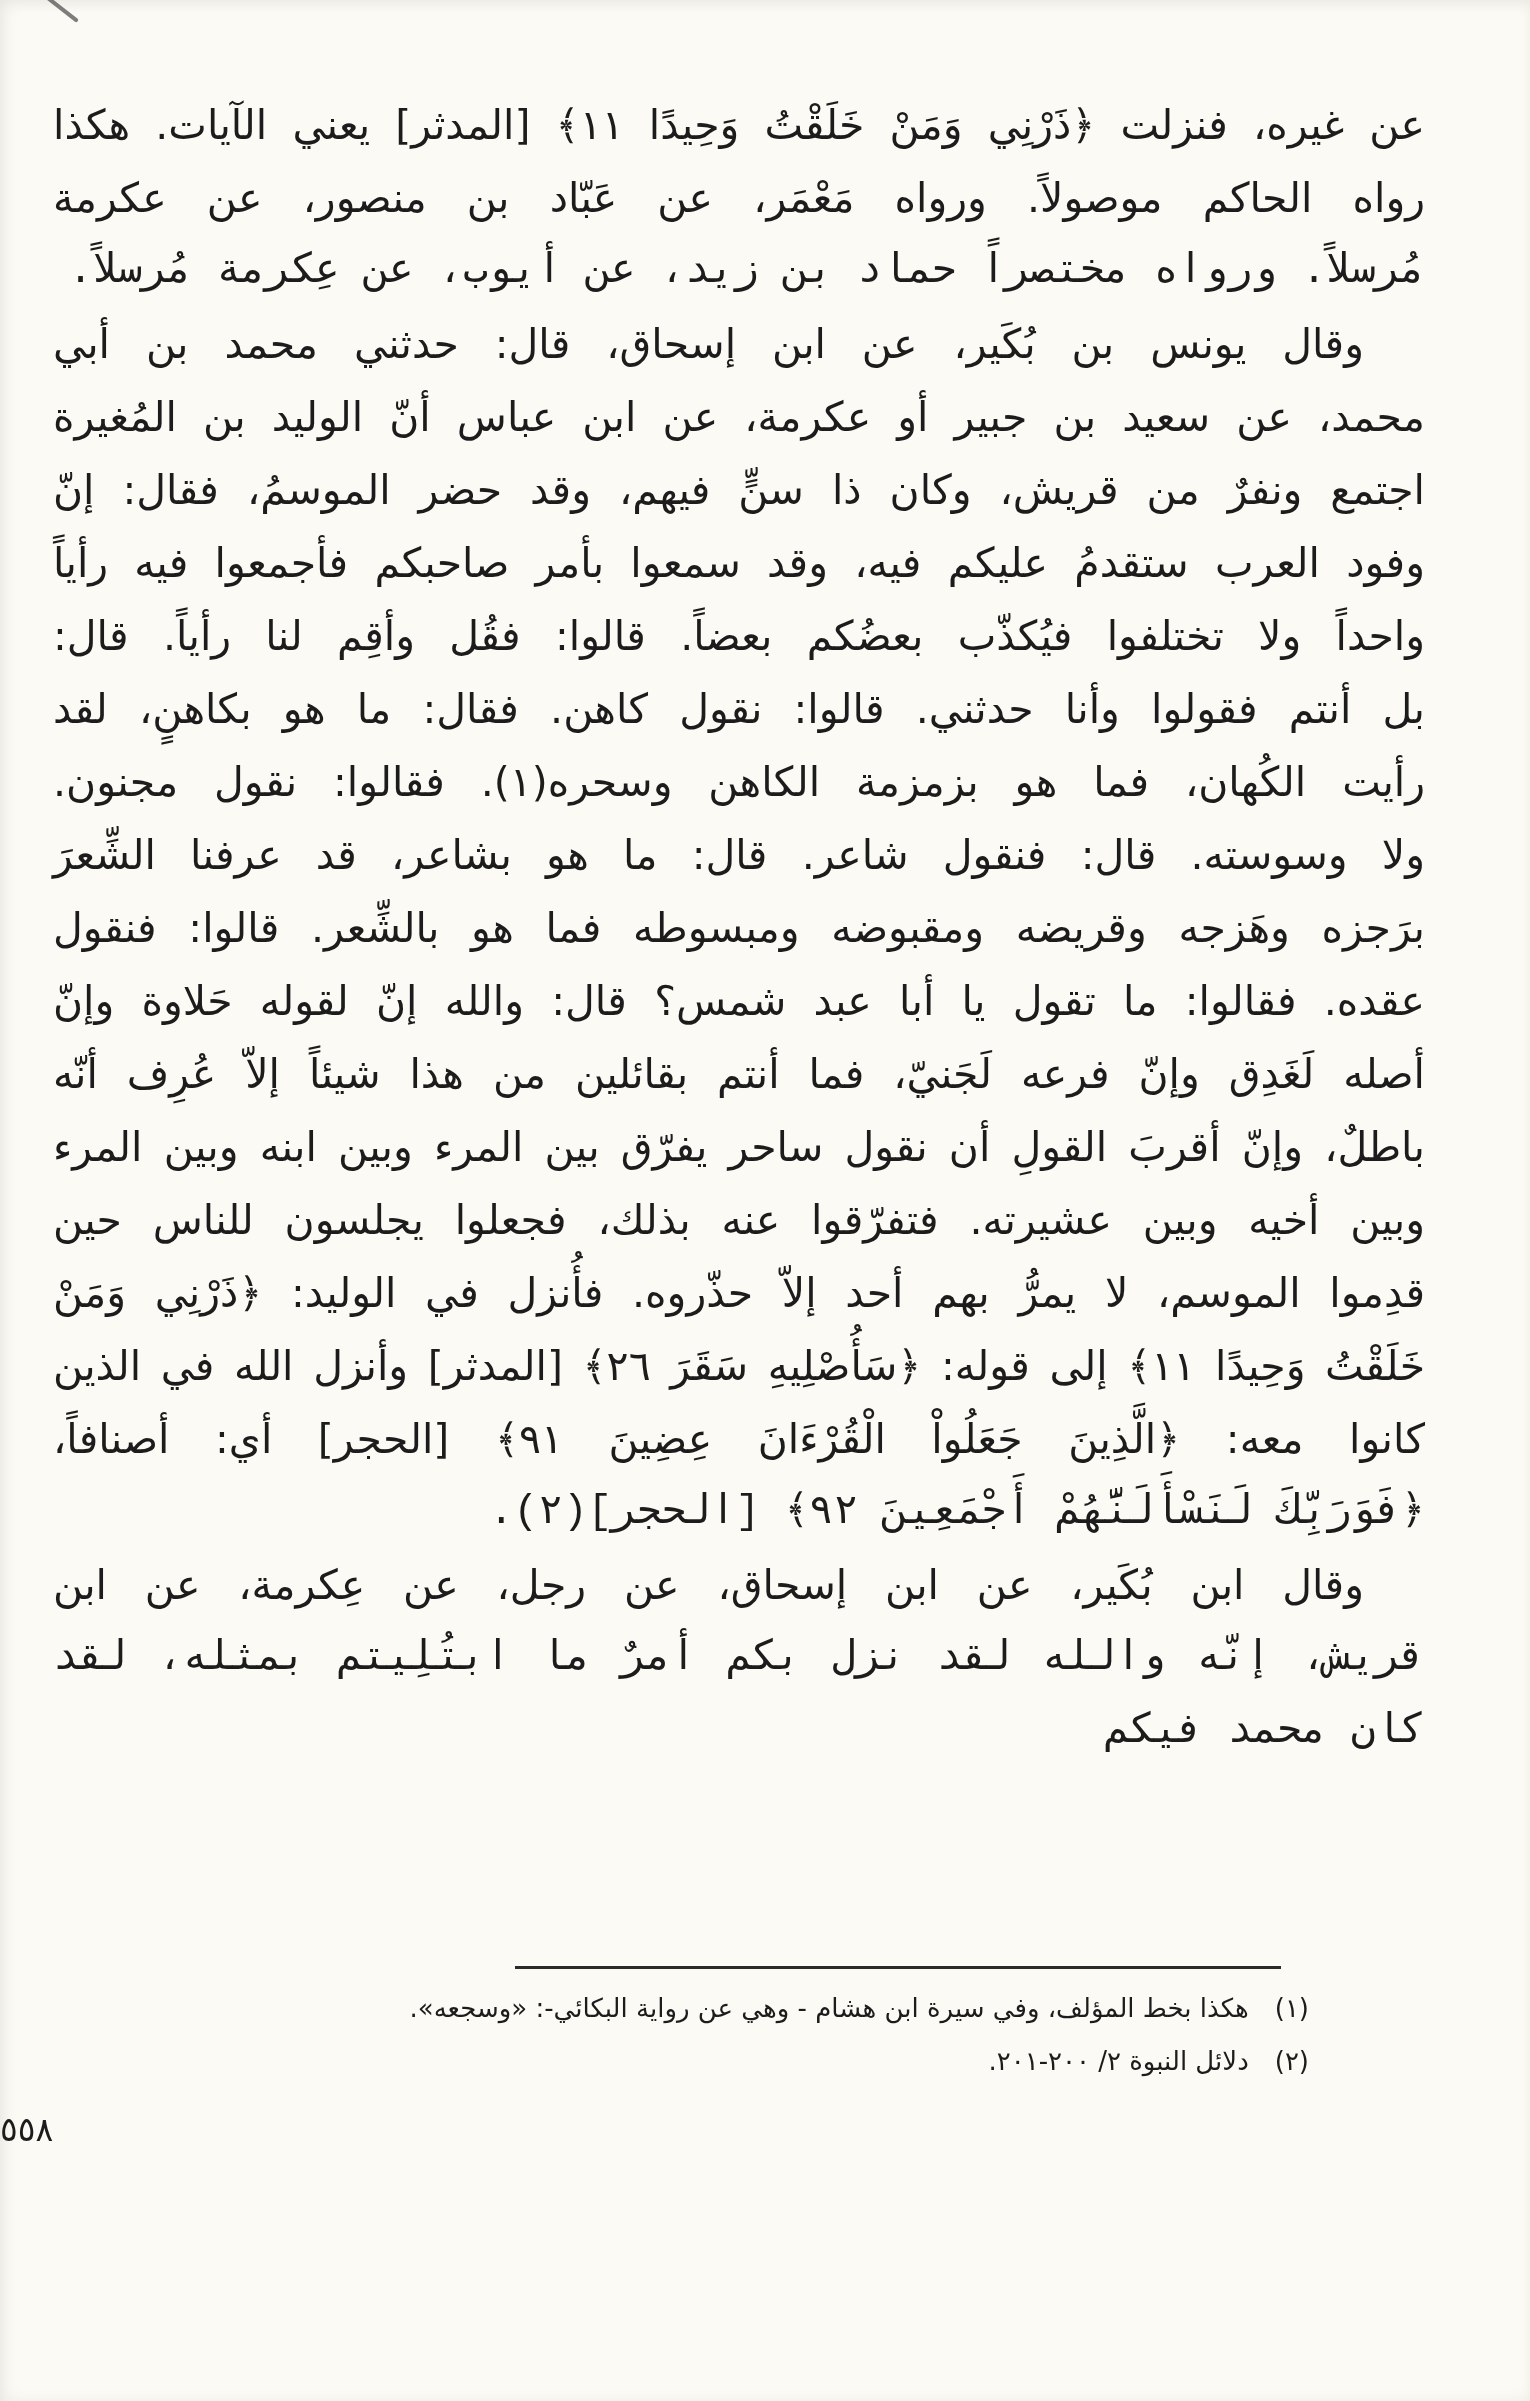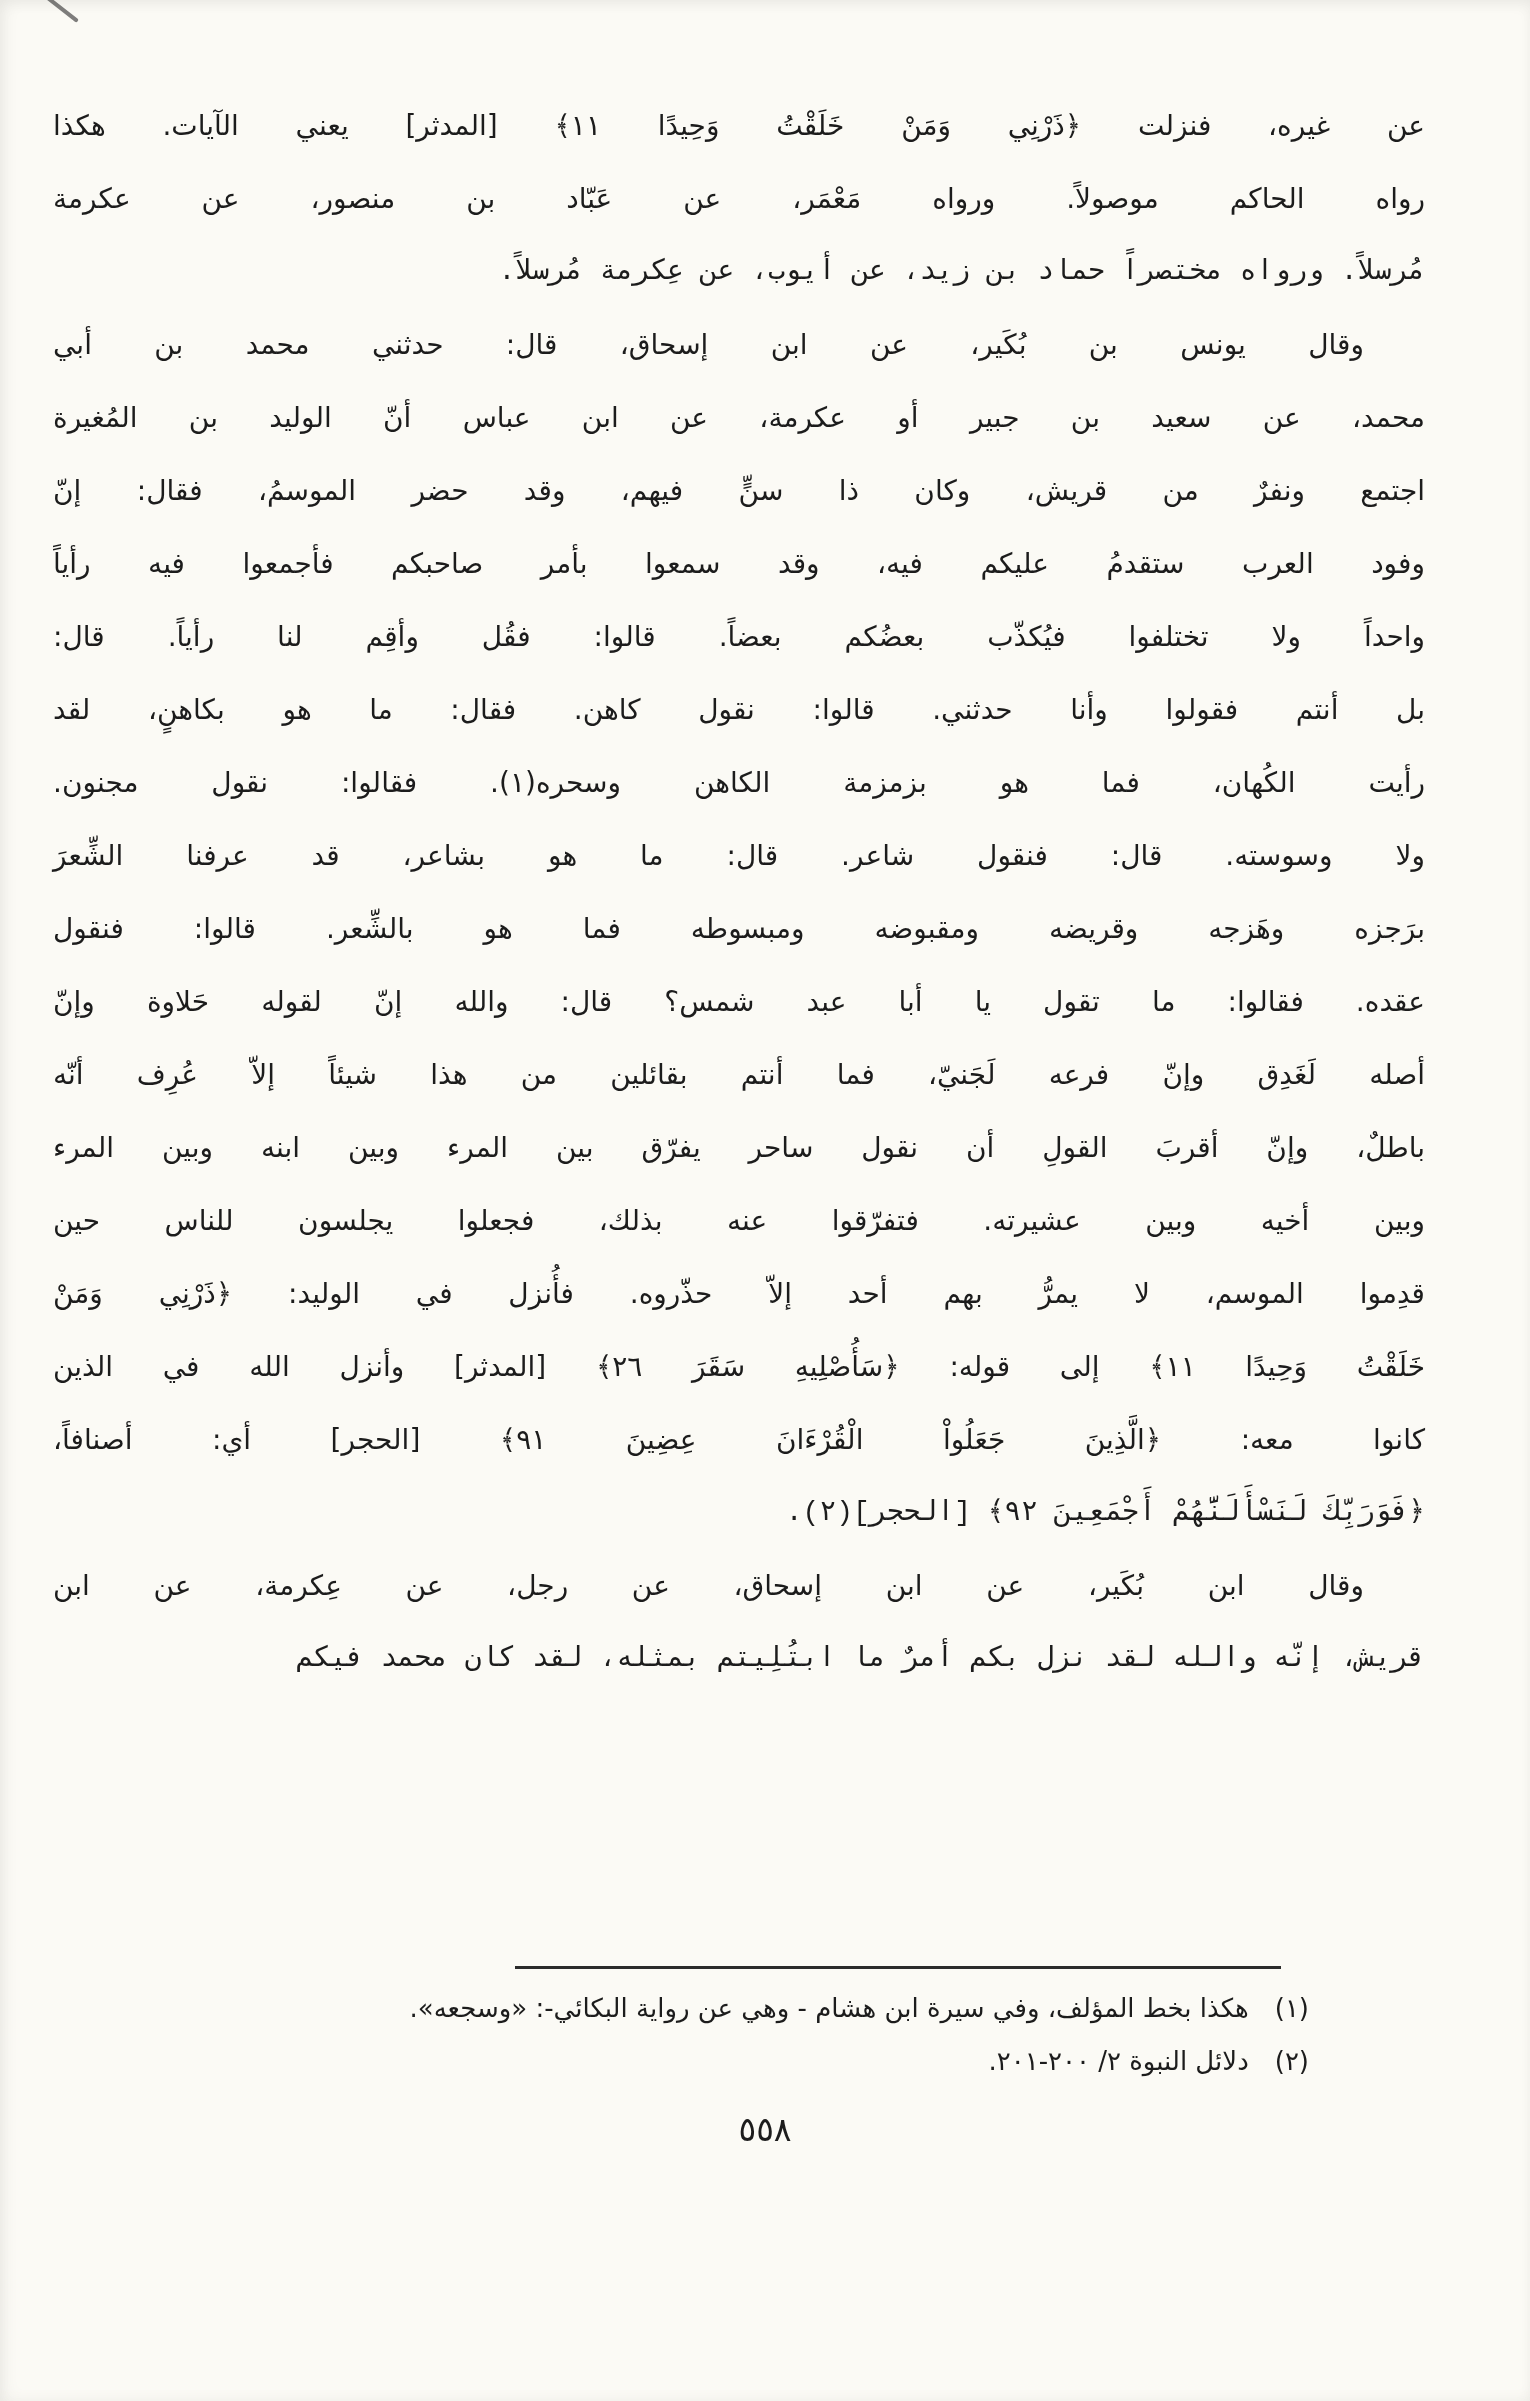--- a/index.html
+++ b/index.html
@@ -39,21 +39,21 @@
   }
 
   .text-block {
     position: absolute;
     top: 89px;
     right: 105px;
     left: 53px;
   }
 
   .line {
-    font-size: 28px;
+    font-size: 41px;
     line-height: 73px;
     text-align: justify;
     text-align-last: justify;
     letter-spacing: 0.2px;
   }
 
   .line.last {
     text-align-last: right;
     font-family: Liberation Mono, monospace;
   }
@@ -88,21 +88,21 @@
 
   .fn-num {
     flex: 0 0 auto;
   }
 
   .page-number {
     position: absolute;
     top: 2110px;
     left: 0;
     right: 0;
-    text-align: center;
+    text-align: left;
     font-size: 33px;
     letter-spacing: 1.8px;
   }
 </style>
 </head>
 <body>
 
 <div class="page">
 
   <div class="scan-artifact"></div>

